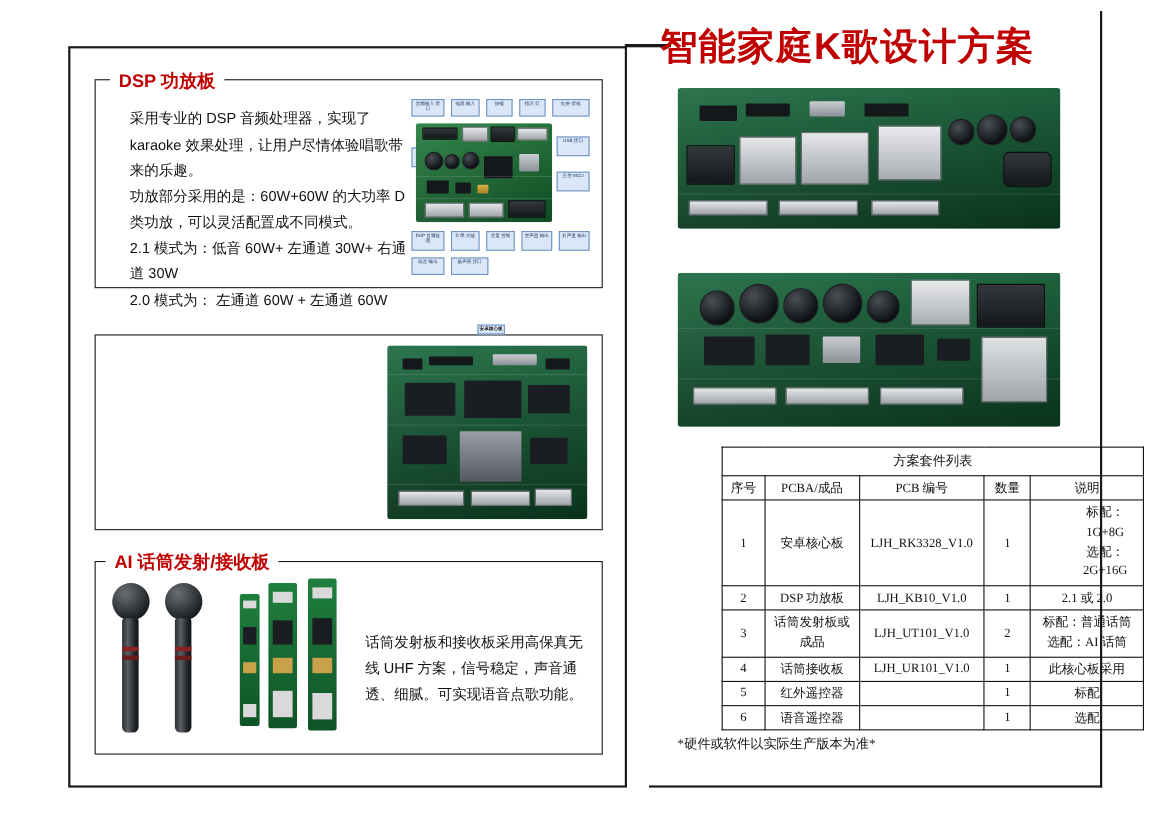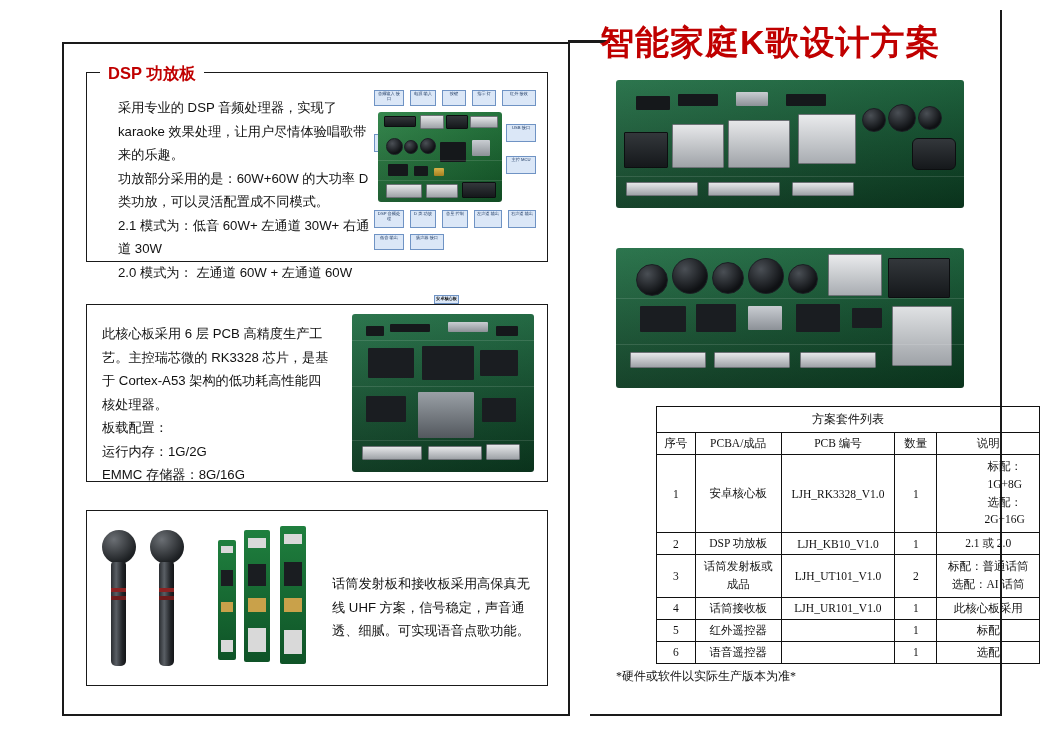--- a/index.html
+++ b/index.html
@@ -303,24 +303,20 @@
       <div class="conn" style="left:8px; top:72px; width:34px; height:12px;"></div>
       <div class="conn" style="left:48px; top:72px; width:30px; height:12px;"></div>
       <div class="conn black" style="left:84px; top:70px; width:32px; height:14px;"></div>
       <div class="trace" style="left:0; top:48px; width:124px; height:1px;"></div>
       <div class="trace" style="left:0; top:68px; width:124px; height:1px;"></div>
     </div>
   </div>
 
   <div class="sec" id="sec-android"></div>
   <div class="sec-label blk" id="sec-android-label">安卓核心板</div>
-  <div class="sec-body" id="sec-android-body" style="white-space:pre-line;">此核心板采用 6 层 PCB 高精度生产工艺。主控瑞芯微的 RK3328 芯片，是基于 Cortex-A53 架构的低功耗高性能四核处理器。
-板载配置：
-运行内存：1G/2G
-EMMC 存储器：8G/16G</div>
 
   <div class="board pcb-dark" id="photo-android">
     <div class="chip" style="left:14px; top:12px; width:18px; height:10px;"></div>
     <div class="chip" style="left:38px; top:10px; width:40px; height:8px;"></div>
     <div class="chip silver" style="left:96px; top:8px; width:40px; height:10px;"></div>
     <div class="chip" style="left:144px; top:12px; width:22px; height:10px;"></div>
     <div class="chip" style="left:16px; top:34px; width:46px; height:30px; background:#1a1d21;"></div>
     <div class="chip" style="left:70px; top:32px; width:52px; height:34px; background:#1a1d21;"></div>
     <div class="chip" style="left:128px; top:36px; width:38px; height:26px; background:#1a1d21;"></div>
     <div class="chip silver" style="left:66px; top:78px; width:56px; height:46px; background:linear-gradient(#9aa0a6,#53585e);"></div>
@@ -328,20 +324,21 @@
     <div class="chip" style="left:130px; top:84px; width:34px; height:24px; background:#1a1d21;"></div>
     <div class="conn" style="left:10px; top:132px; width:58px; height:12px;"></div>
     <div class="conn" style="left:76px; top:132px; width:52px; height:12px;"></div>
     <div class="conn" style="left:134px; top:130px; width:32px; height:14px;"></div>
     <div class="trace" style="left:0; top:26px; width:182px; height:1px;"></div>
     <div class="trace" style="left:0; top:72px; width:182px; height:1px;"></div>
     <div class="trace" style="left:0; top:126px; width:182px; height:1px;"></div>
   </div>
 
   <div class="sec" id="sec-mic"></div>
+  <div class="sec-label" id="sec-mic-label">AI 话筒发射/接收板</div>
   <div class="sec-body" id="sec-mic-body">话筒发射板和接收板采用高保真无线 UHF 方案，信号稳定，声音通透、细腻。可实现语音点歌功能。</div>
 
   <div class="mic" style="left:100px; top:530px; width:60px; height:140px;">
     <div class="mic-head" style="left:2px; top:0;"></div>
     <div class="mic-body" style="left:11px; top:32px; height:104px;"></div>
     <div class="mic-ring" style="left:11px; top:58px;"></div>
     <div class="mic-ring" style="left:11px; top:66px; background:#6d1c1c;"></div>
   </div>
   <div class="mic" style="left:148px; top:530px; width:60px; height:140px;">
     <div class="mic-head" style="left:2px; top:0;"></div>

